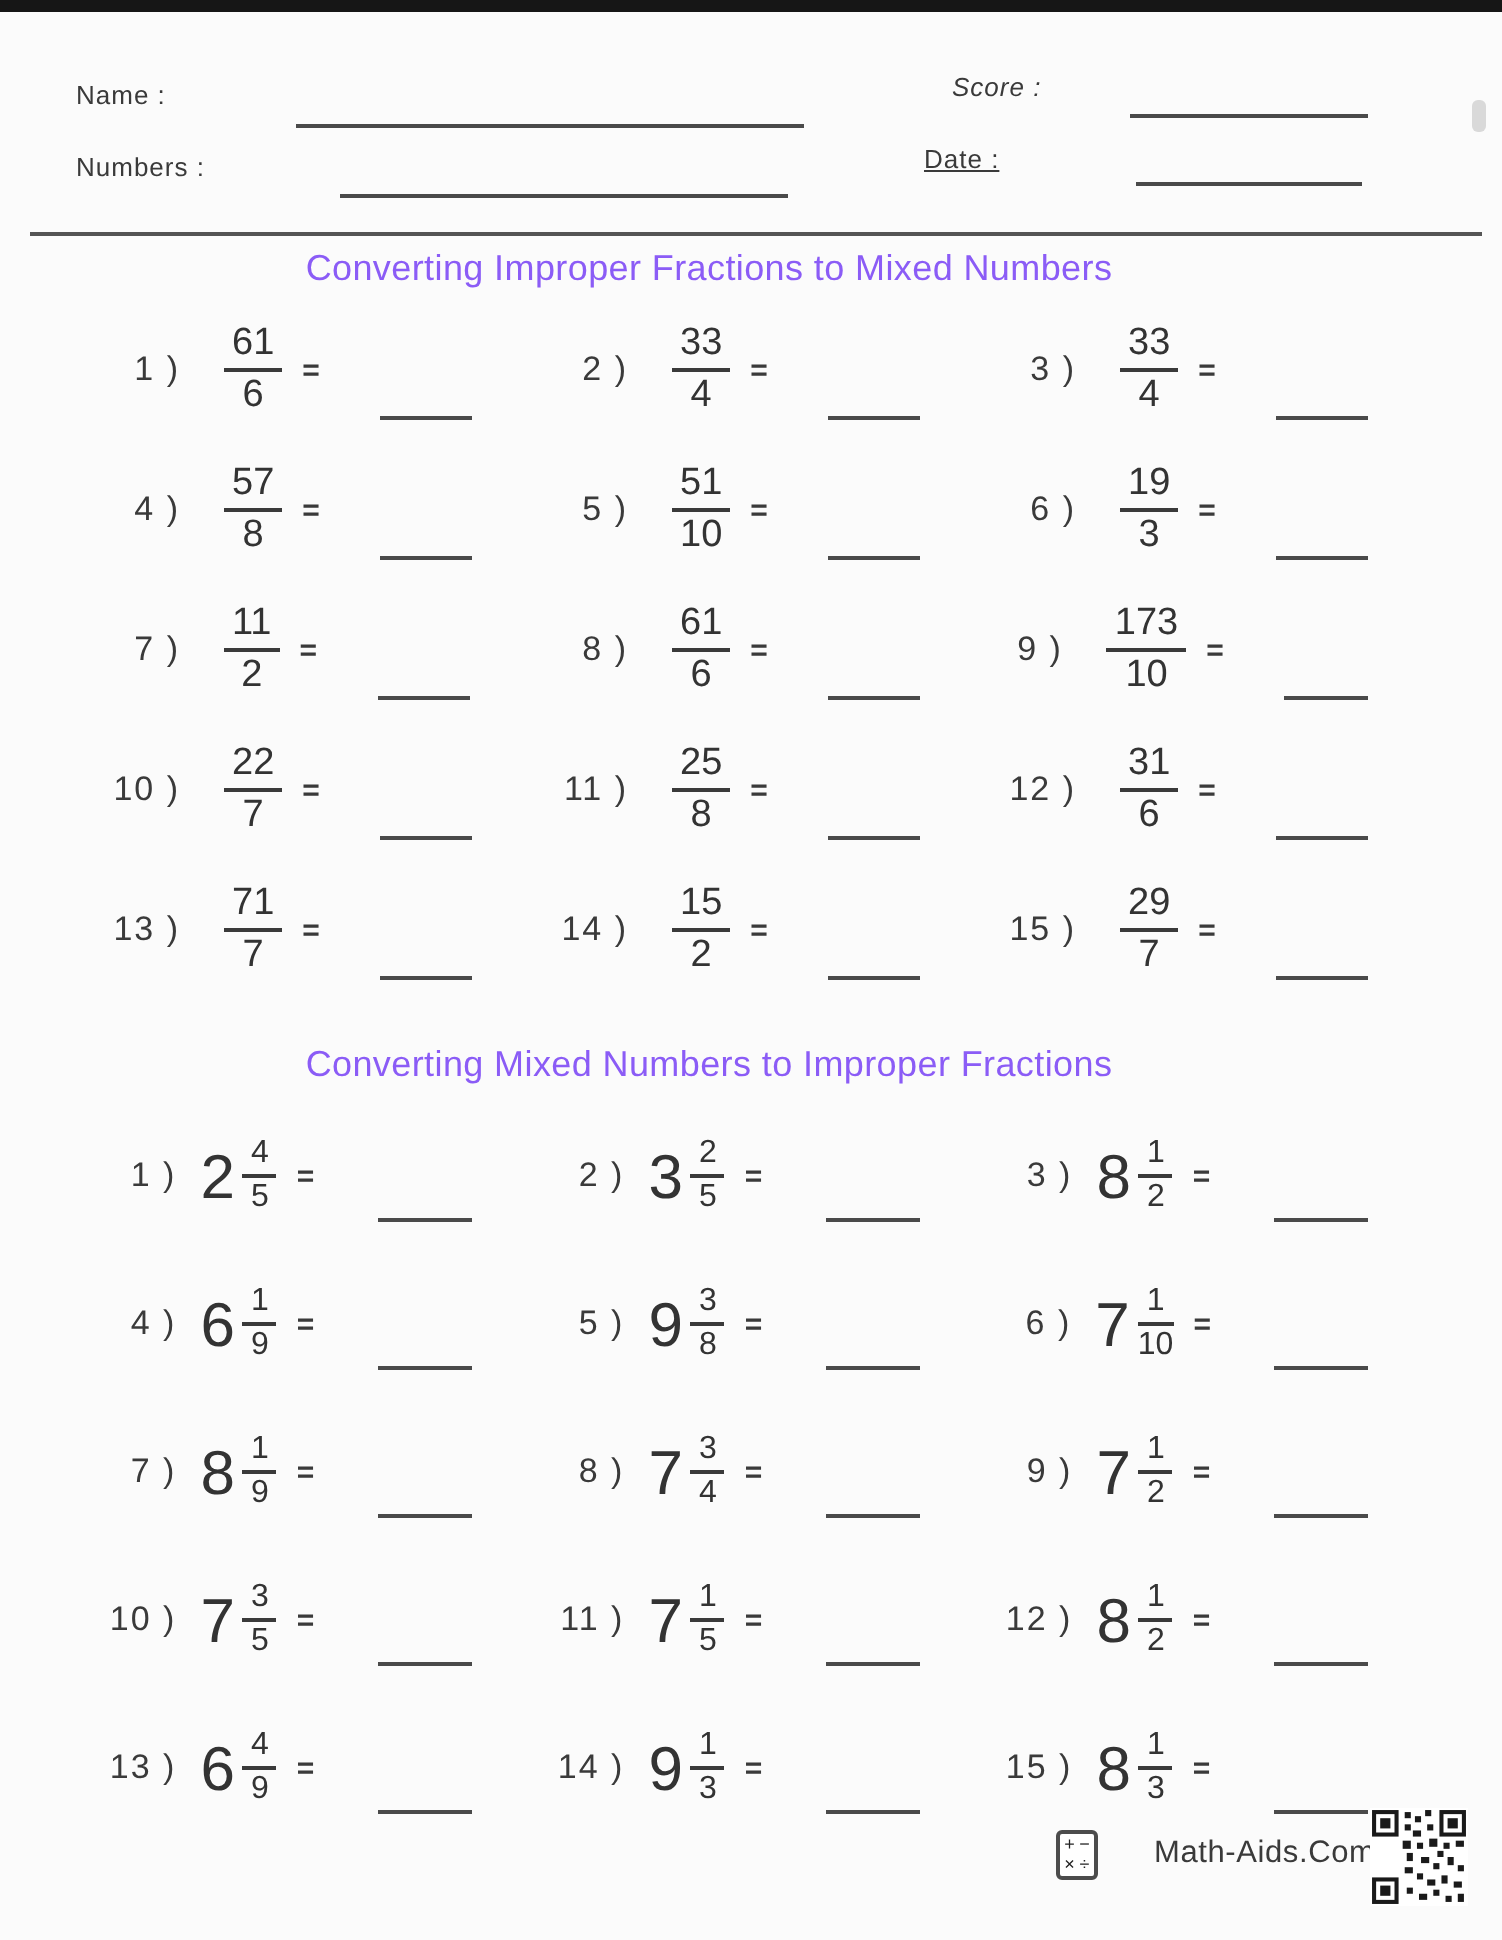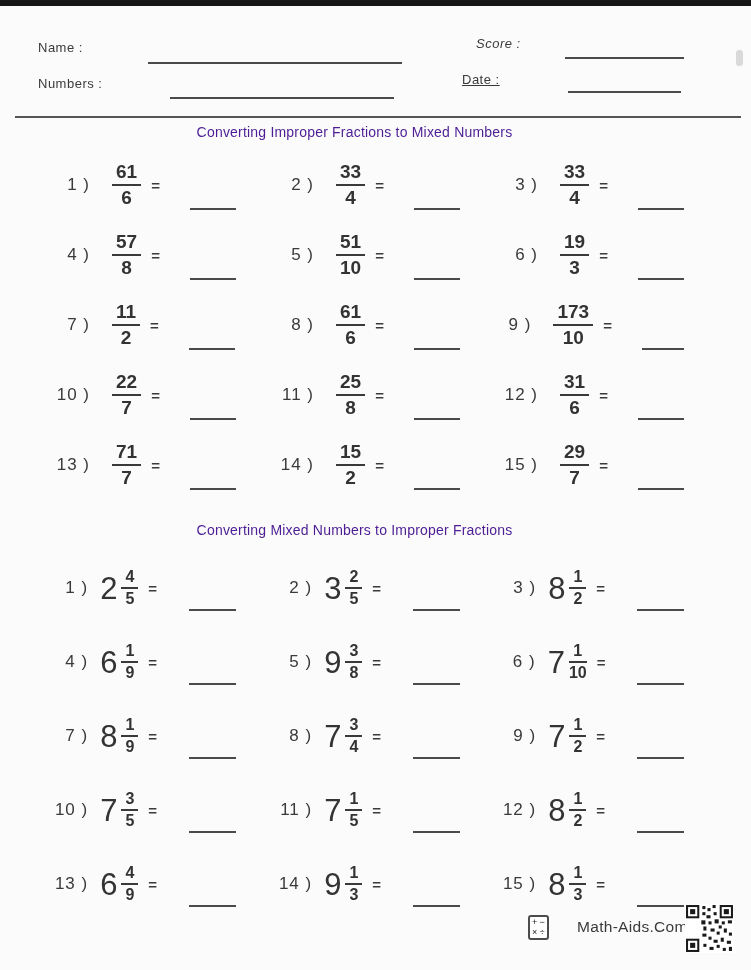--- a/index.html
+++ b/index.html
@@ -24,36 +24,36 @@
   .hline { position:absolute; border-bottom:2px solid #4a4a4a; height:0; }
   #name-line    { top:62px; left:148px; width:254px; }
   #teacher-line { top:97px; left:170px; width:224px; }
   #score-line   { top:57px; left:565px; width:119px; }
   #date-line    { top:91px; left:568px; width:113px; }
 
   #divider { position:absolute; top:116px; left:15px; width:726px; border-bottom:2px solid #555; }
 
   .sec-title {
     position:absolute; left:0; width:751px; padding-right:42px;
-    text-align:center; font-size:14px; color:#4c1d95; letter-spacing:0.2px;
+    text-align:center; font-size:18px; color:#8b5cf6; letter-spacing:0.2px;
   }
   #sec1-title { top:124px; }
   #sec2-title { top:522px; }
 
   .grid {
     position:absolute; left:12px;
     display:grid; grid-template-columns:224px 224px 224px;
   }
   #grid1 { top:150px; grid-auto-rows:70px; }
   #grid2 { top:551px; grid-auto-rows:74px; }
 
   .prob { display:flex; align-items:center; }
   .plabel { width:78px; text-align:right; font-size:17px; color:#3a3a3a; letter-spacing:1px; white-space:pre; }
 
-  .frac { display:inline-block; text-align:center; margin-left:22px; line-height:1.15;font-weight:bold; }
+  .frac { display:inline-block; text-align:center; margin-left:22px; line-height:1.15; }
   .frac .num { display:block; border-bottom:2px solid #3a3a3a; padding:0 4px 1px; }
   .frac .den { display:block; padding-top:1px; }
   .prob1 .frac { font-size:19px; }
 
   .whole { font-size:31px; color:#333; margin-left:12px; line-height:1; }
   .prob2 .frac { font-size:16px; margin-left:4px; }
 
   .eq { font-size:15px; font-weight:bold; color:#3a3a3a; margin-left:10px; }
 
   .blank { display:inline-block; border-bottom:2px solid #4a4a4a; }

